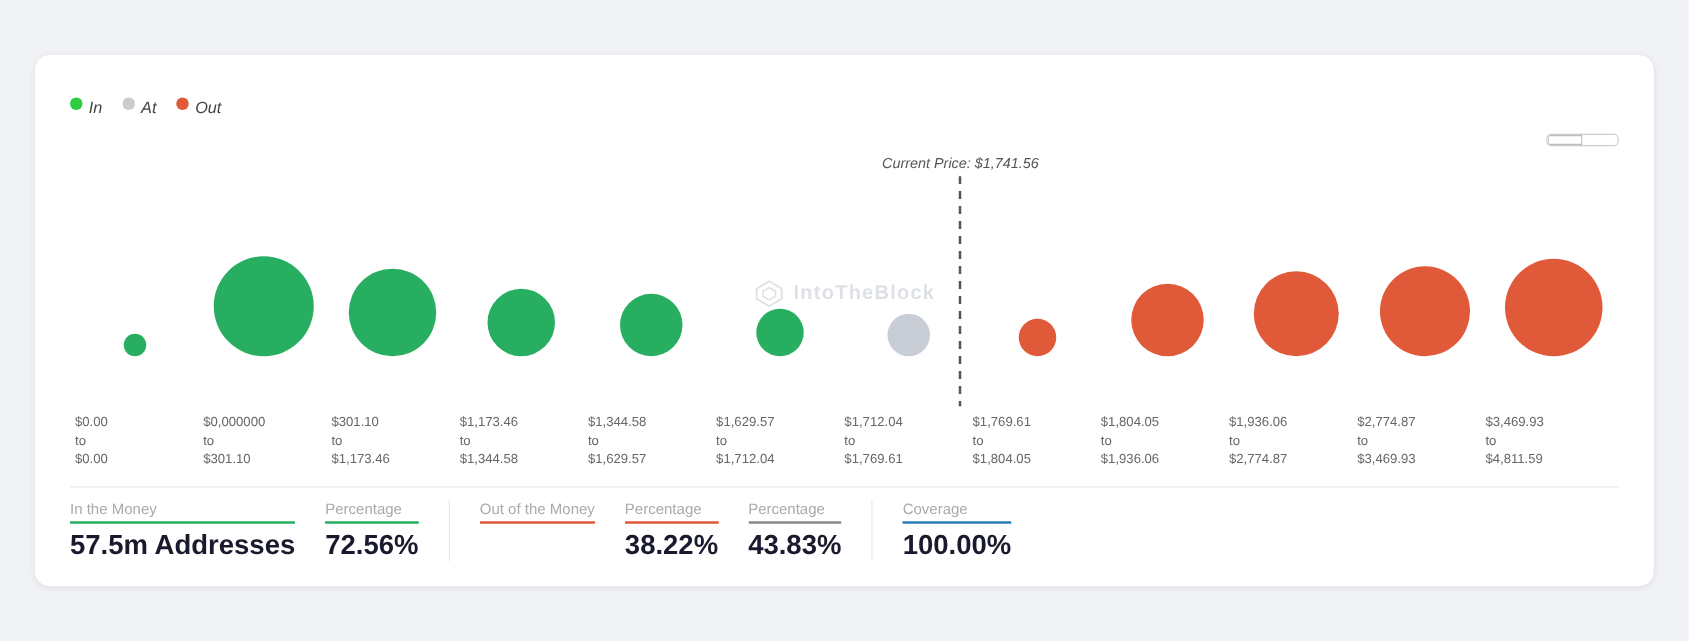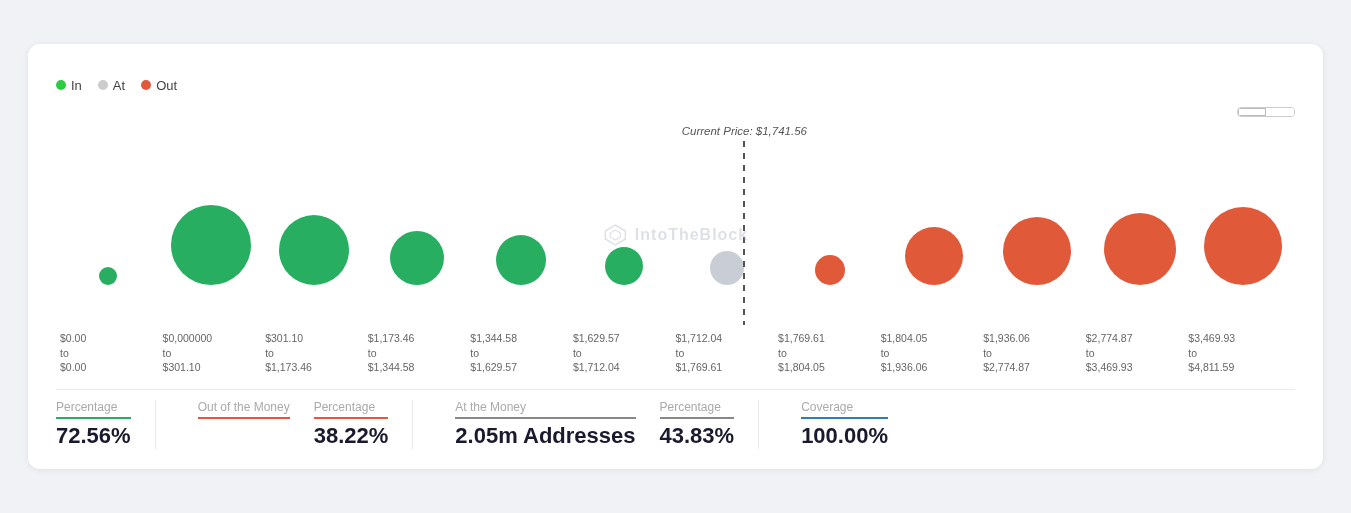--- a/index.html
+++ b/index.html
@@ -33,22 +33,22 @@
     .legend {
       display: flex;
       align-items: center;
       gap: 16px;
       font-size: 13px;
       color: #444;
       margin-bottom: 14px;
     }
     .legend-item {
       display: flex;
-      align-items: center;
       gap: 5px;
+      font-style: italic;
     }
     .legend-dot {
       width: 10px;
       height: 10px;
       border-radius: 50%;
     }
     .legend-dot.in { background: #2ecc40; }
     .legend-dot.at { background: #ccc; }
     .legend-dot.out { background: #e05a3a; }
 
@@ -124,20 +124,21 @@
     .bubble.red { background: #e05a3a; }
 
     .price-line-container {
       position: absolute;
       top: 0;
       bottom: 0;
       display: flex;
       flex-direction: column;
       align-items: center;
       pointer-events: none;
+      margin-left: 24px;
     }
     .price-label {
       font-size: 11.5px;
       color: #555;
       font-style: italic;
       white-space: nowrap;
       margin-bottom: 4px;
     }
     .price-dashed-line {
       width: 2px;
@@ -178,21 +179,21 @@
       display: flex;
       flex-direction: column;
       gap: 4px;
       padding-right: 24px;
     }
     .stat-group + .stat-group {
       border-left: none;
     }
     .stat-group.with-divider {
       border-left: 1px solid #e8eaf0;
-      padding-left: 42px;
+      padding-left: 24px;
     }
     .stat-label {
       font-size: 12px;
       color: #aaa;
       border-bottom: 2px solid;
       padding-bottom: 3px;
       display: inline-block;
     }
     .stat-label.green { border-color: #27ae60; }
     .stat-label.red { border-color: #e05a3a; }
@@ -300,35 +301,35 @@
       <div class="range-label">$1,804.05<br>to<br>$1,936.06</div>
       <div class="range-label">$1,936.06<br>to<br>$2,774.87</div>
       <div class="range-label">$2,774.87<br>to<br>$3,469.93</div>
       <div class="range-label">$3,469.93<br>to<br>$4,811.59</div>
     </div>
 
   <hr class="divider">
 
   <div class="stats-row" id="stats-row">
 
+  <div class="stat-group">
+        <span class="stat-label green">In the Money</span>
+        <div class="stat-value">57.5m Addresses</div>
+      </div>
       <div class="stat-group">
         <span class="stat-label green">Percentage</span>
         <div class="stat-value">72.56%</div>
       </div>
       <div class="stat-group with-divider">
         <span class="stat-label red">Out of the Money</span>
       </div>
       <div class="stat-group">
         <span class="stat-label red">Percentage</span>
         <div class="stat-value">38.22%</div>
       </div>
-      <div class="stat-group with-divider">
-        <span class="stat-label gray">At the Money</span>
-        <div class="stat-value">2.05m Addresses</div>
-      </div>
       <div class="stat-group">
         <span class="stat-label gray">Percentage</span>
         <div class="stat-value">43.83%</div>
       </div>
       <div class="stat-group with-divider">
         <span class="stat-label blue">Coverage</span>
         <div class="stat-value">100.00%</div>
       </div>
     </div>
 </div>

